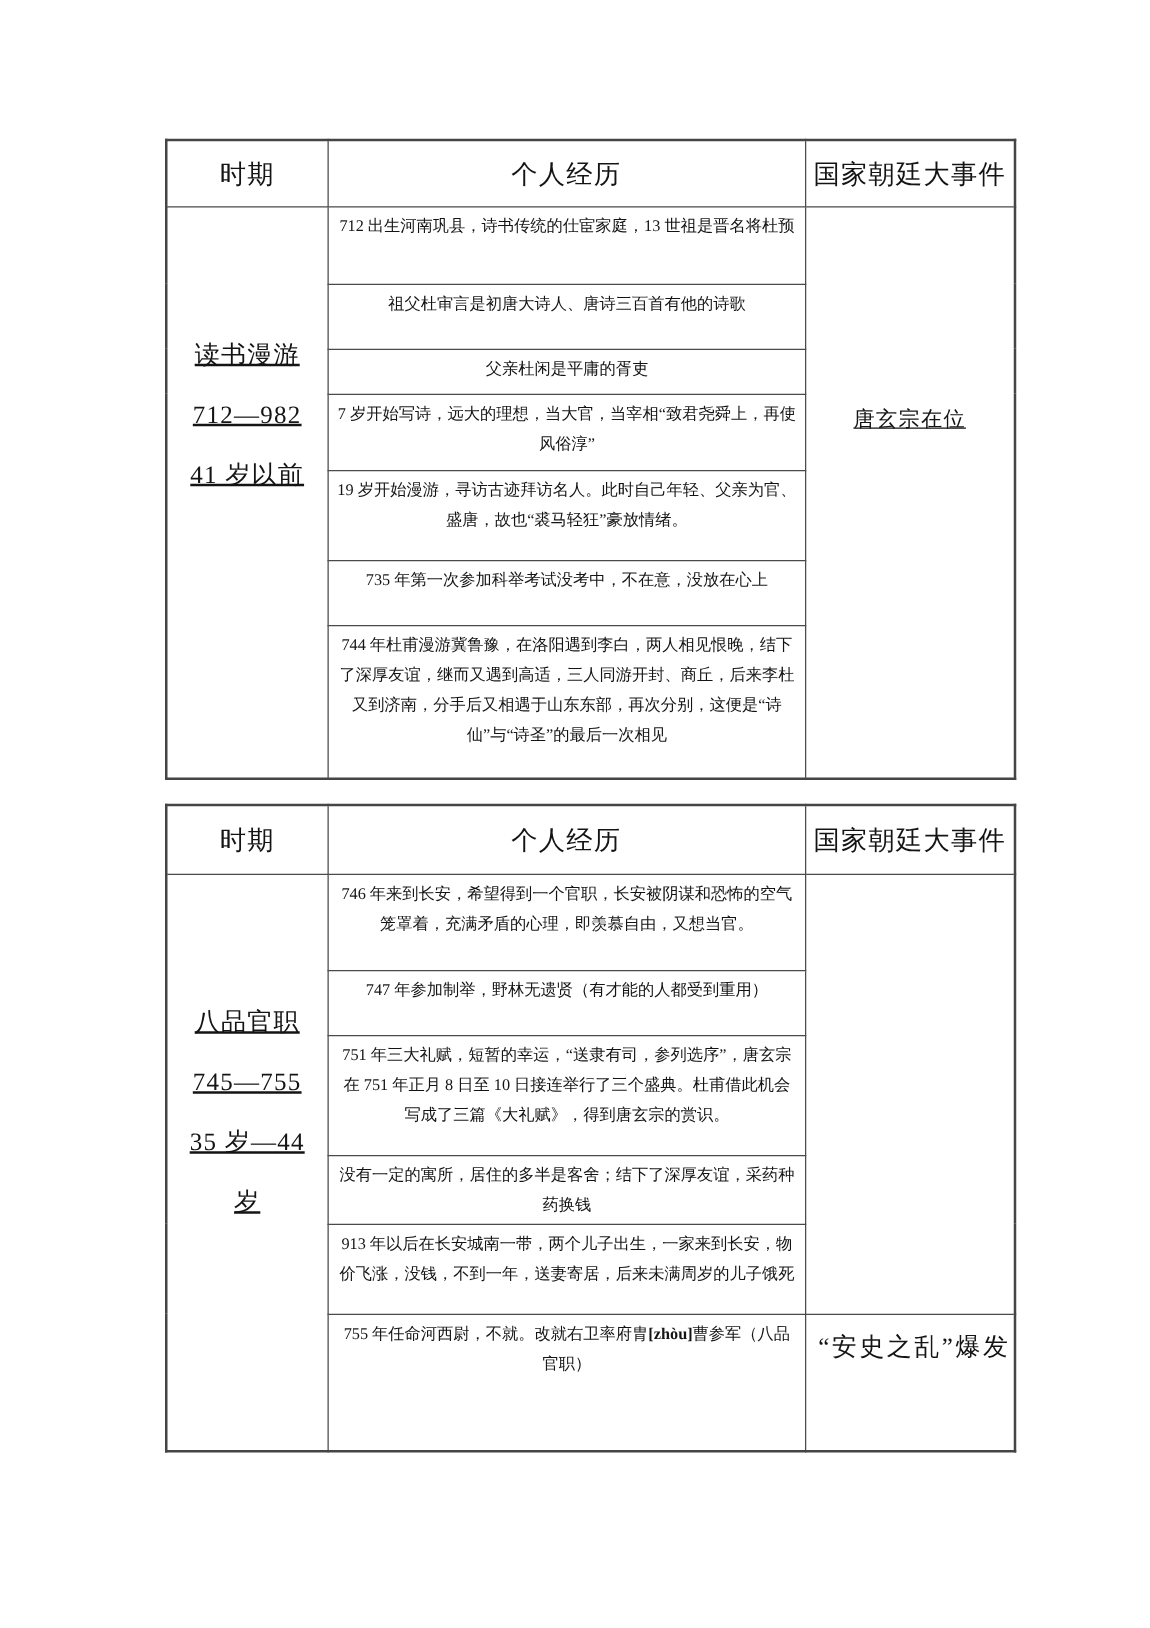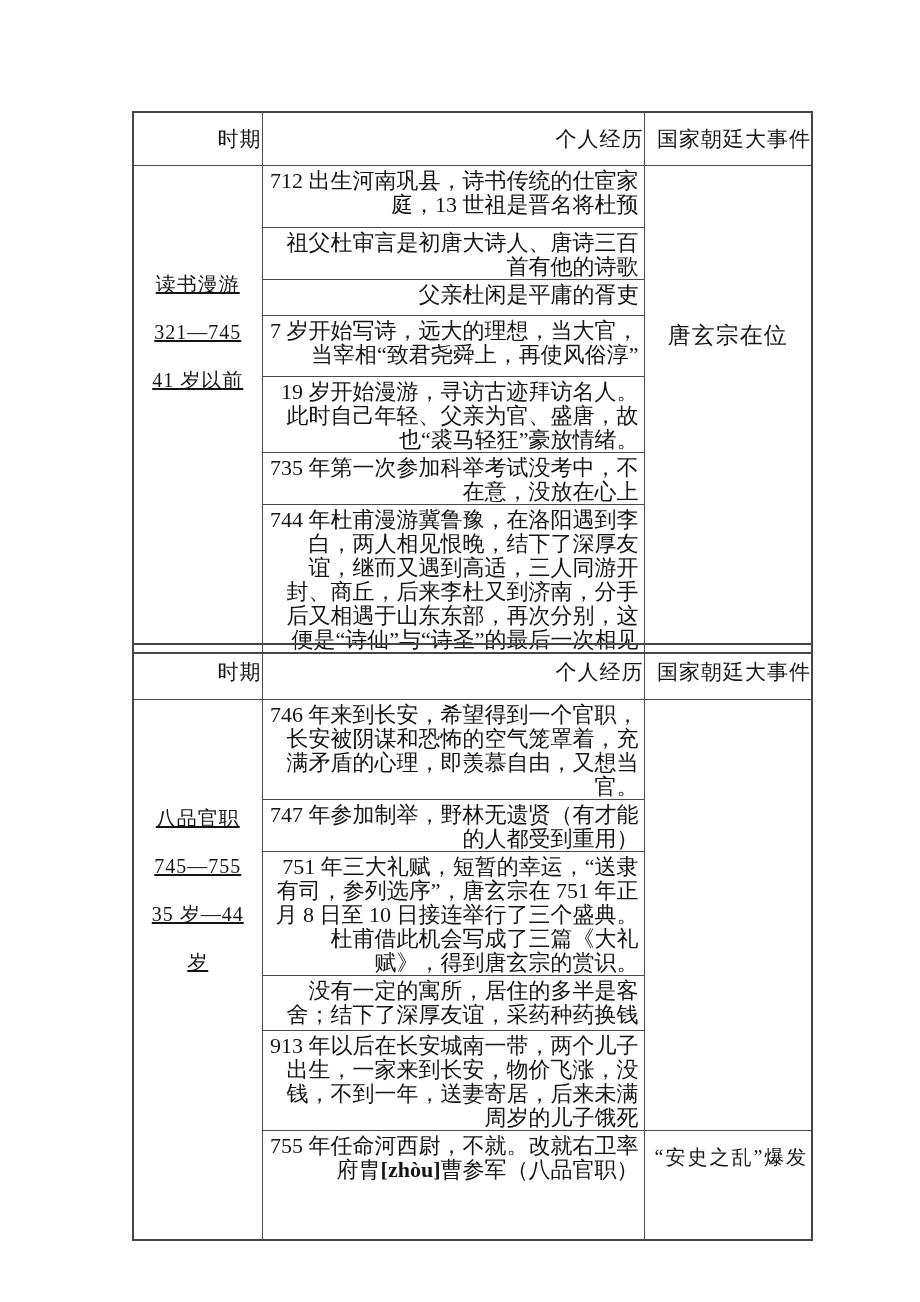--- a/index.html
+++ b/index.html
@@ -11,31 +11,31 @@
   table.doc {
     position:absolute; left:132px; width:679px;
     border-collapse:collapse; table-layout:fixed;
     border:2px solid #454545;
   }
   #table1 { top:111px; }
   #table2 { top:643px; }
   table.doc th, table.doc td { border:1px solid #4a4a4a; }
   th.hdr {
     font-weight:normal; font-size:21px; letter-spacing:1px;
-    text-align:right; vertical-align:middle; padding:0;
+    text-align:center; vertical-align:middle; padding:0;
   }
   td.exp {
-    font-size:22px; line-height:24px; vertical-align:top;
-    text-align:right; padding:3px 5px 0 6px;
+    font-size:13px; line-height:24px; vertical-align:top;
+    text-align:center; padding:3px 5px 0 6px;
   }
   td.period, td.nat { vertical-align:top; text-align:center; padding:0; font-size:20px; }
   .period-stack { margin-top:94px;text-decoration:underline; }
   .period-line { line-height:48px; letter-spacing:1px; white-space:nowrap; }
   .period-line.wrap { white-space:normal; width:92px; margin:0 auto; }
-  .nat-center { margin-top:146px; line-height:48px; letter-spacing:1px; font-size:23px; }
+  .nat-center { margin-top:146px; line-height:48px; letter-spacing:1px; font-size:17px;text-decoration:underline; }
   .nat-bottom {
     width:158px; margin:2px 0 0 8px; line-height:48px; letter-spacing:2px;
     font-size:20px; text-align:center; word-break:break-all;
   }
   .b { font-weight:bold; }
 </style>
 </head>
 <body>
 
 <div class="page">
@@ -49,21 +49,21 @@
     <tbody>
         <tr style="height:53px">
       <th class="hdr">时期</th>
       <th class="hdr">个人经历</th>
       <th class="hdr">国家朝廷大事件</th>
     </tr>
     <tr style="height:62px">
       <td class="period" rowspan="7">
         <div class="period-stack">
           <div class="period-line">读书漫游</div>
-          <div class="period-line">321—745</div>
+          <div class="period-line">712—982</div>
           <div class="period-line">41 岁以前</div>
         </div>
       </td>
       <td class="exp">712 出生河南巩县，诗书传统的仕宦家庭，13 世祖是晋名将杜预</td>
       <td class="nat" rowspan="7">
         <div class="nat-center">唐玄宗在位</div>
       </td>
     </tr>
     <tr style="height:52px">
       <td class="exp">祖父杜审言是初唐大诗人、唐诗三百首有他的诗歌</td>

